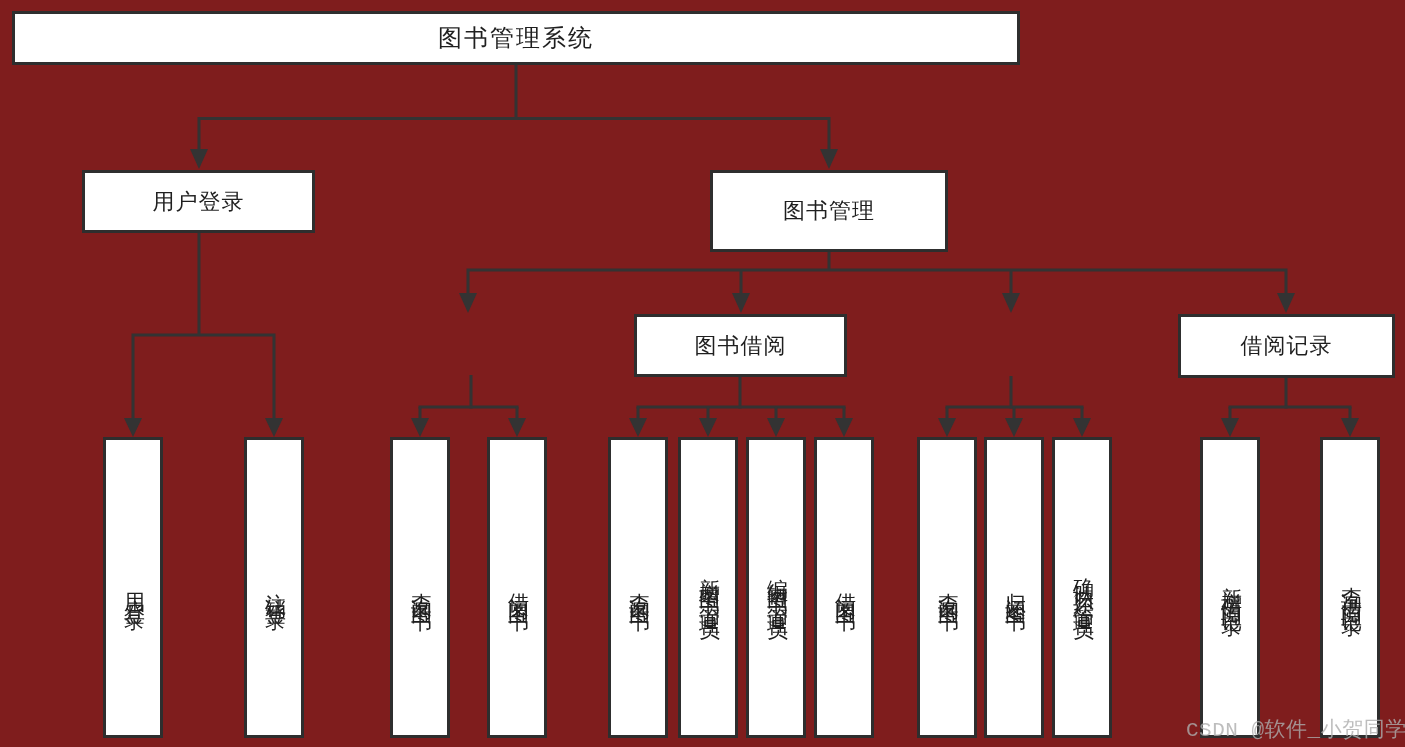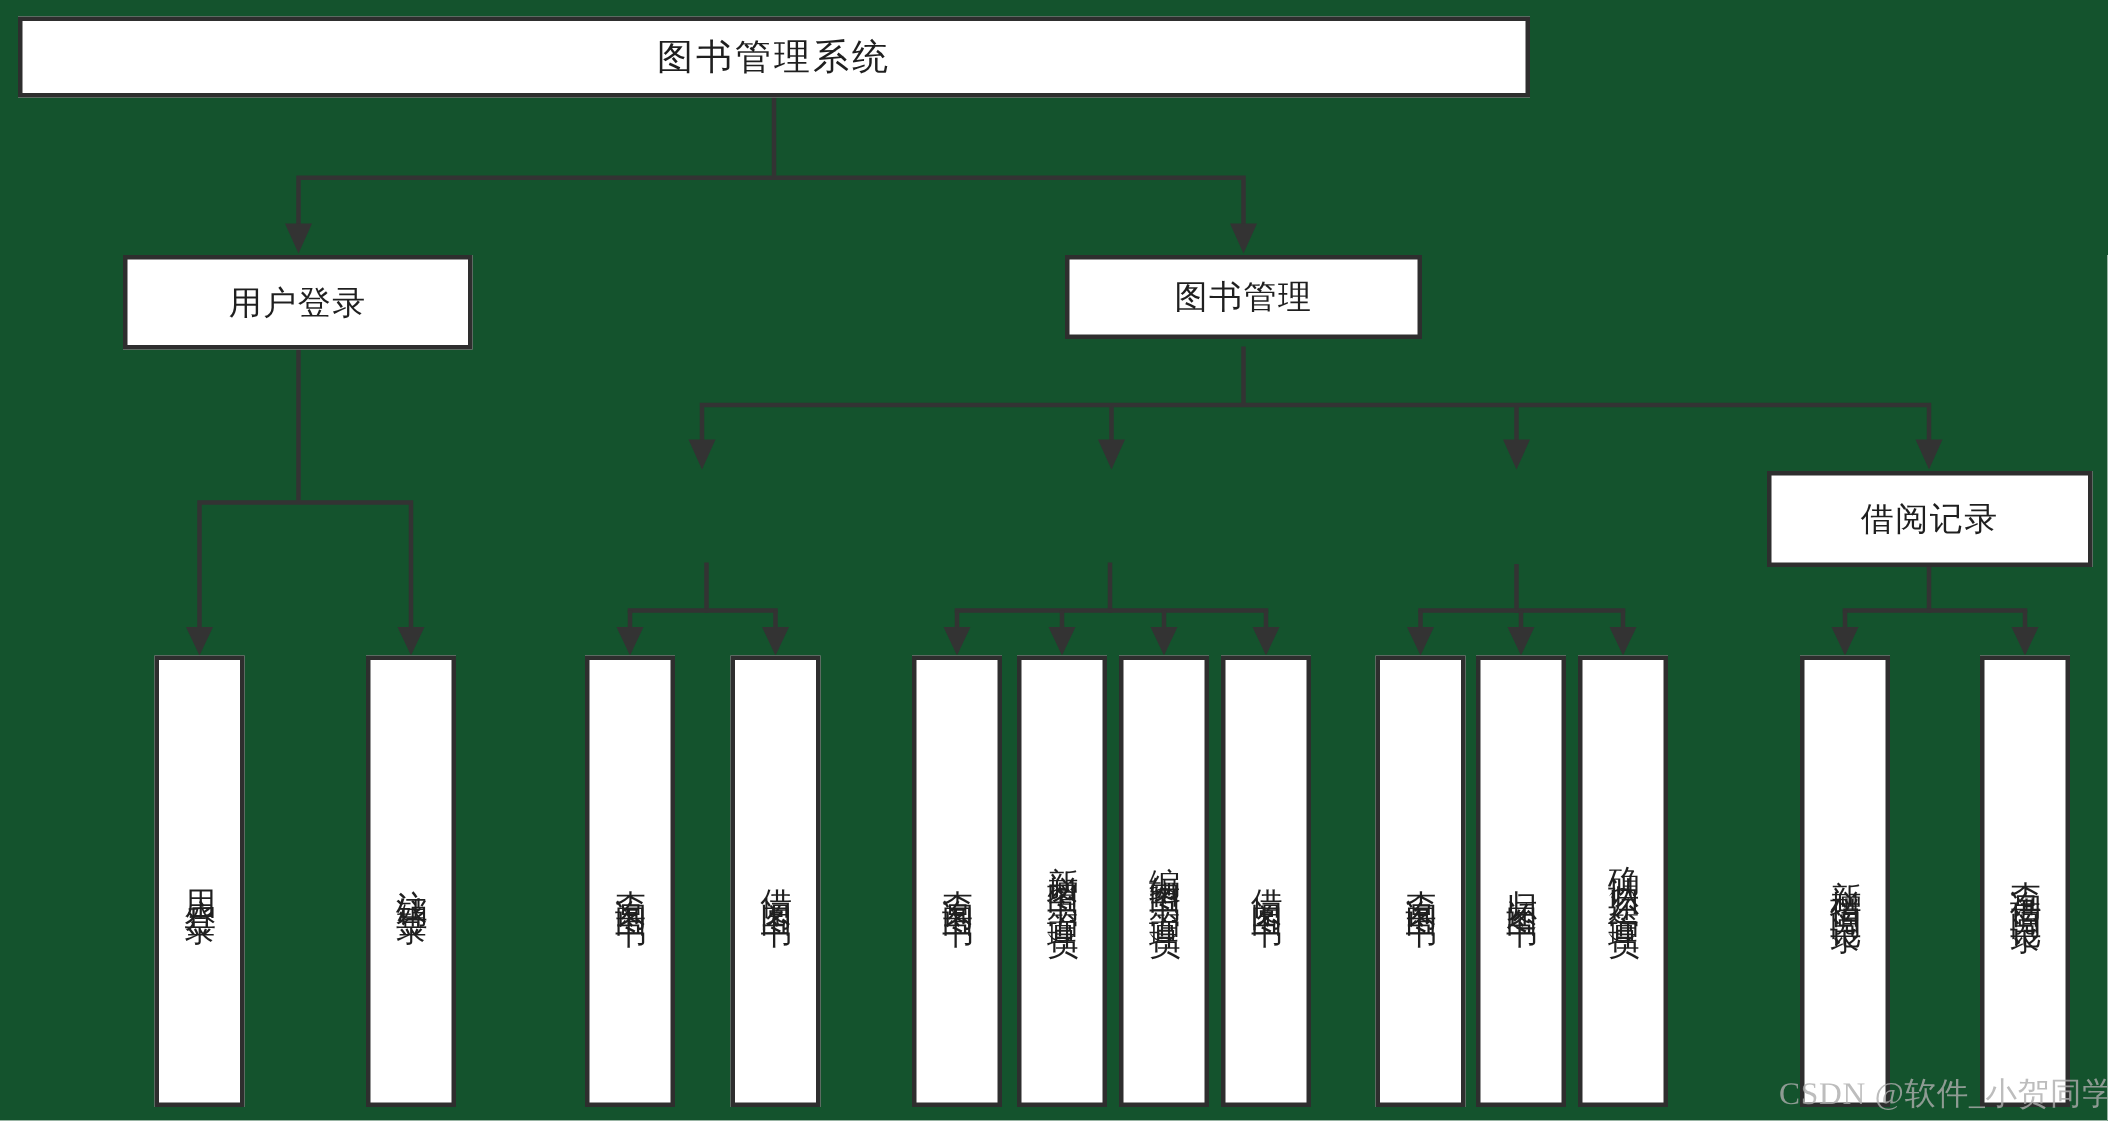--- a/index.html
+++ b/index.html
@@ -4,23 +4,23 @@
 <style>
   html, body {
     margin: 0;
     padding: 0;
     background: #ffffff;
   }
   .canvas {
     position: relative;
     width: 1405px;
     height: 747px;
-    background: #14532d;
+    background: #7f1d1d;
     overflow: hidden;
-    font-family: Liberation Serif, serif;
+    font-family: Liberation Mono, monospace;
   }
   .connectors {
     position: absolute;
     left: 0;
     top: 0;
     width: 1405px;
     height: 747px;
     z-index: 1;
   }
   .node {
@@ -114,24 +114,27 @@
     </g>
   </svg>
 
   <div class="node hnode rootnode" style="left:12px; top:11px; width:1008px; height:54px;">
     <span>图书管理系统</span>
   </div>
 
   <div class="node hnode" style="left:82px; top:170px; width:233px; height:63px;">
     <span>用户登录</span>
   </div>
-  <div class="node hnode" style="left:710px; top:170px; width:238px; height:56px;">
+  <div class="node hnode" style="left:710px; top:170px; width:238px; height:82px;">
     <span>图书管理</span>
   </div>
 
+  <div class="node hnode" style="left:634px; top:314px; width:213px; height:63px;">
+    <span>图书借阅</span>
+  </div>
   <div class="node hnode" style="left:1178px; top:314px; width:217px; height:64px;">
     <span>借阅记录</span>
   </div>
 
   <div class="node vnode" style="left:103px;">
     <span>用户登录</span>
   </div>
   <div class="node vnode" style="left:244px;">
     <span>注销登录</span>
   </div>

